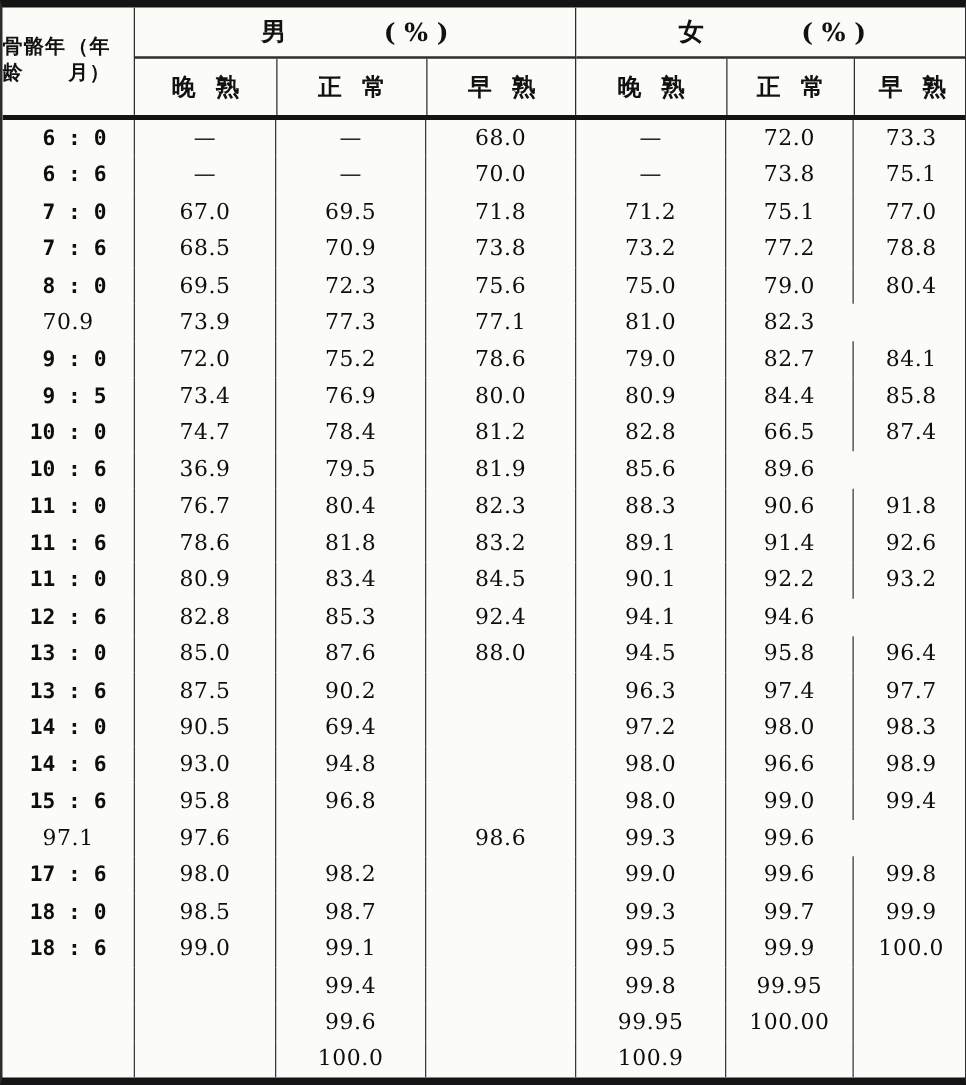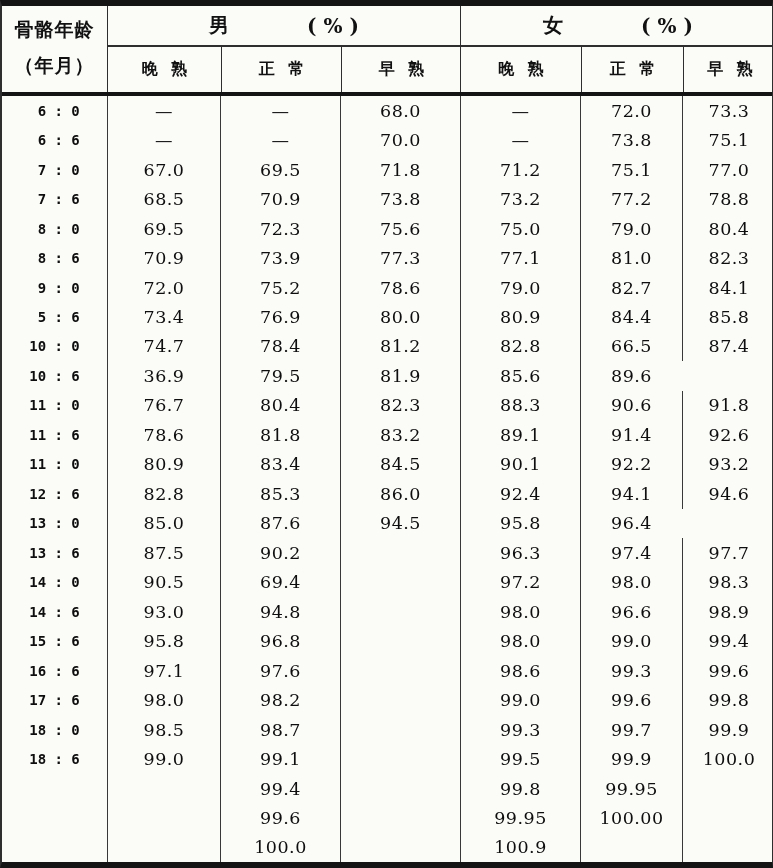--- a/index.html
+++ b/index.html
@@ -18,61 +18,61 @@
     overflow: hidden;
   }
   
   .thead {
     display: grid;
     grid-template-columns: 105px 353px 315px;
     border-bottom: 4px solid #141414;
     flex: 0 0 auto;
   }
   .age-head {
-    display: flex; flex-direction: column;
+    display: flex; flex-direction: row;
     align-items: center; justify-content: space-around;
     padding: 6px 0 8px 0;
-    font-weight: 700; font-size: 19px;
+    font-weight: 700; font-size: 16px;
     letter-spacing: 1px;
   }
   .sec { border-left: 1.5px solid #2e2e2e; }
   .sec-title {
     height: 39px;
     display: flex; align-items: center; justify-content: center;
     gap: 78px;
     font-weight: 700; font-size: 20px;
     border-bottom: 2px solid #2e2e2e;
   }
   .subheads { display: grid; height: 45px; }
   .subheads.male   { grid-template-columns: 113px 120px 120px; }
   .subheads.female { grid-template-columns: 120px 102px 93px; }
   .subhead {
     display: flex; align-items: center; justify-content: center;
-    font-weight: 700; font-size: 16px;
+    font-weight: 700; font-size: 19px;
   }
   .subhead + .subhead { border-left: 1.5px solid #2e2e2e; }
   .subhead span { letter-spacing: 0.85em; margin-right: -0.85em; white-space: nowrap; }
   
   .tbody { flex: 1 1 auto; display: flex; flex-direction: column; }
   .row {
     flex: 1 1 0;
     display: grid;
     grid-template-columns: 105px 113px 120px 120px 120px 102px 93px;
   }
   .cell {
     display: flex; align-items: center; justify-content: center;
     font-size: 17.5px;
     color: #0e0e0e;
   }
   .cell + .cell { border-left: 1.5px solid #383838; }
   .cell.num { font-family: "DejaVu Serif", serif; letter-spacing: 0.5px; }
   .cell.age {
     font-family: "DejaVu Sans Mono", monospace;
     white-space: pre;
-    font-size: 14px;
+    font-size: 17px;
     font-weight: 700;
     letter-spacing: 0px;
   }
 </style>
 </head>
 <body>
 
 <div class="page">
 
   <div class="thead">
@@ -160,39 +160,38 @@
       <div class="row">
         <div class="cell age"> 8 : 0</div>
         <div class="cell num">69.5</div>
         <div class="cell num">72.3</div>
         <div class="cell num">75.6</div>
         <div class="cell num">75.0</div>
         <div class="cell num">79.0</div>
         <div class="cell num">80.4</div>
       </div>
       <div class="row">
-        <div class="cell age"> 8 : 6</div>
         <div class="cell num">70.9</div>
         <div class="cell num">73.9</div>
         <div class="cell num">77.3</div>
         <div class="cell num">77.1</div>
         <div class="cell num">81.0</div>
         <div class="cell num">82.3</div>
       </div>
       <div class="row">
         <div class="cell age"> 9 : 0</div>
         <div class="cell num">72.0</div>
         <div class="cell num">75.2</div>
         <div class="cell num">78.6</div>
         <div class="cell num">79.0</div>
         <div class="cell num">82.7</div>
         <div class="cell num">84.1</div>
       </div>
       <div class="row">
-        <div class="cell age"> 5 : 6</div>
+        <div class="cell age"> 9 : 5</div>
         <div class="cell num">73.4</div>
         <div class="cell num">76.9</div>
         <div class="cell num">80.0</div>
         <div class="cell num">80.9</div>
         <div class="cell num">84.4</div>
         <div class="cell num">85.8</div>
       </div>
       <div class="row">
         <div class="cell age">10 : 0</div>
         <div class="cell num">74.7</div>
@@ -234,29 +233,29 @@
         <div class="cell num">83.4</div>
         <div class="cell num">84.5</div>
         <div class="cell num">90.1</div>
         <div class="cell num">92.2</div>
         <div class="cell num">93.2</div>
       </div>
       <div class="row">
         <div class="cell age">12 : 6</div>
         <div class="cell num">82.8</div>
         <div class="cell num">85.3</div>
-        <div class="cell num">86.0</div>
         <div class="cell num">92.4</div>
         <div class="cell num">94.1</div>
         <div class="cell num">94.6</div>
       </div>
       <div class="row">
         <div class="cell age">13 : 0</div>
         <div class="cell num">85.0</div>
         <div class="cell num">87.6</div>
+        <div class="cell num">88.0</div>
         <div class="cell num">94.5</div>
         <div class="cell num">95.8</div>
         <div class="cell num">96.4</div>
       </div>
       <div class="row">
         <div class="cell age">13 : 6</div>
         <div class="cell num">87.5</div>
         <div class="cell num">90.2</div>
         <div class="cell num"></div>
         <div class="cell num">96.3</div>
@@ -284,21 +283,20 @@
       <div class="row">
         <div class="cell age">15 : 6</div>
         <div class="cell num">95.8</div>
         <div class="cell num">96.8</div>
         <div class="cell num"></div>
         <div class="cell num">98.0</div>
         <div class="cell num">99.0</div>
         <div class="cell num">99.4</div>
       </div>
       <div class="row">
-        <div class="cell age">16 : 6</div>
         <div class="cell num">97.1</div>
         <div class="cell num">97.6</div>
         <div class="cell num"></div>
         <div class="cell num">98.6</div>
         <div class="cell num">99.3</div>
         <div class="cell num">99.6</div>
       </div>
       <div class="row">
         <div class="cell age">17 : 6</div>
         <div class="cell num">98.0</div>

